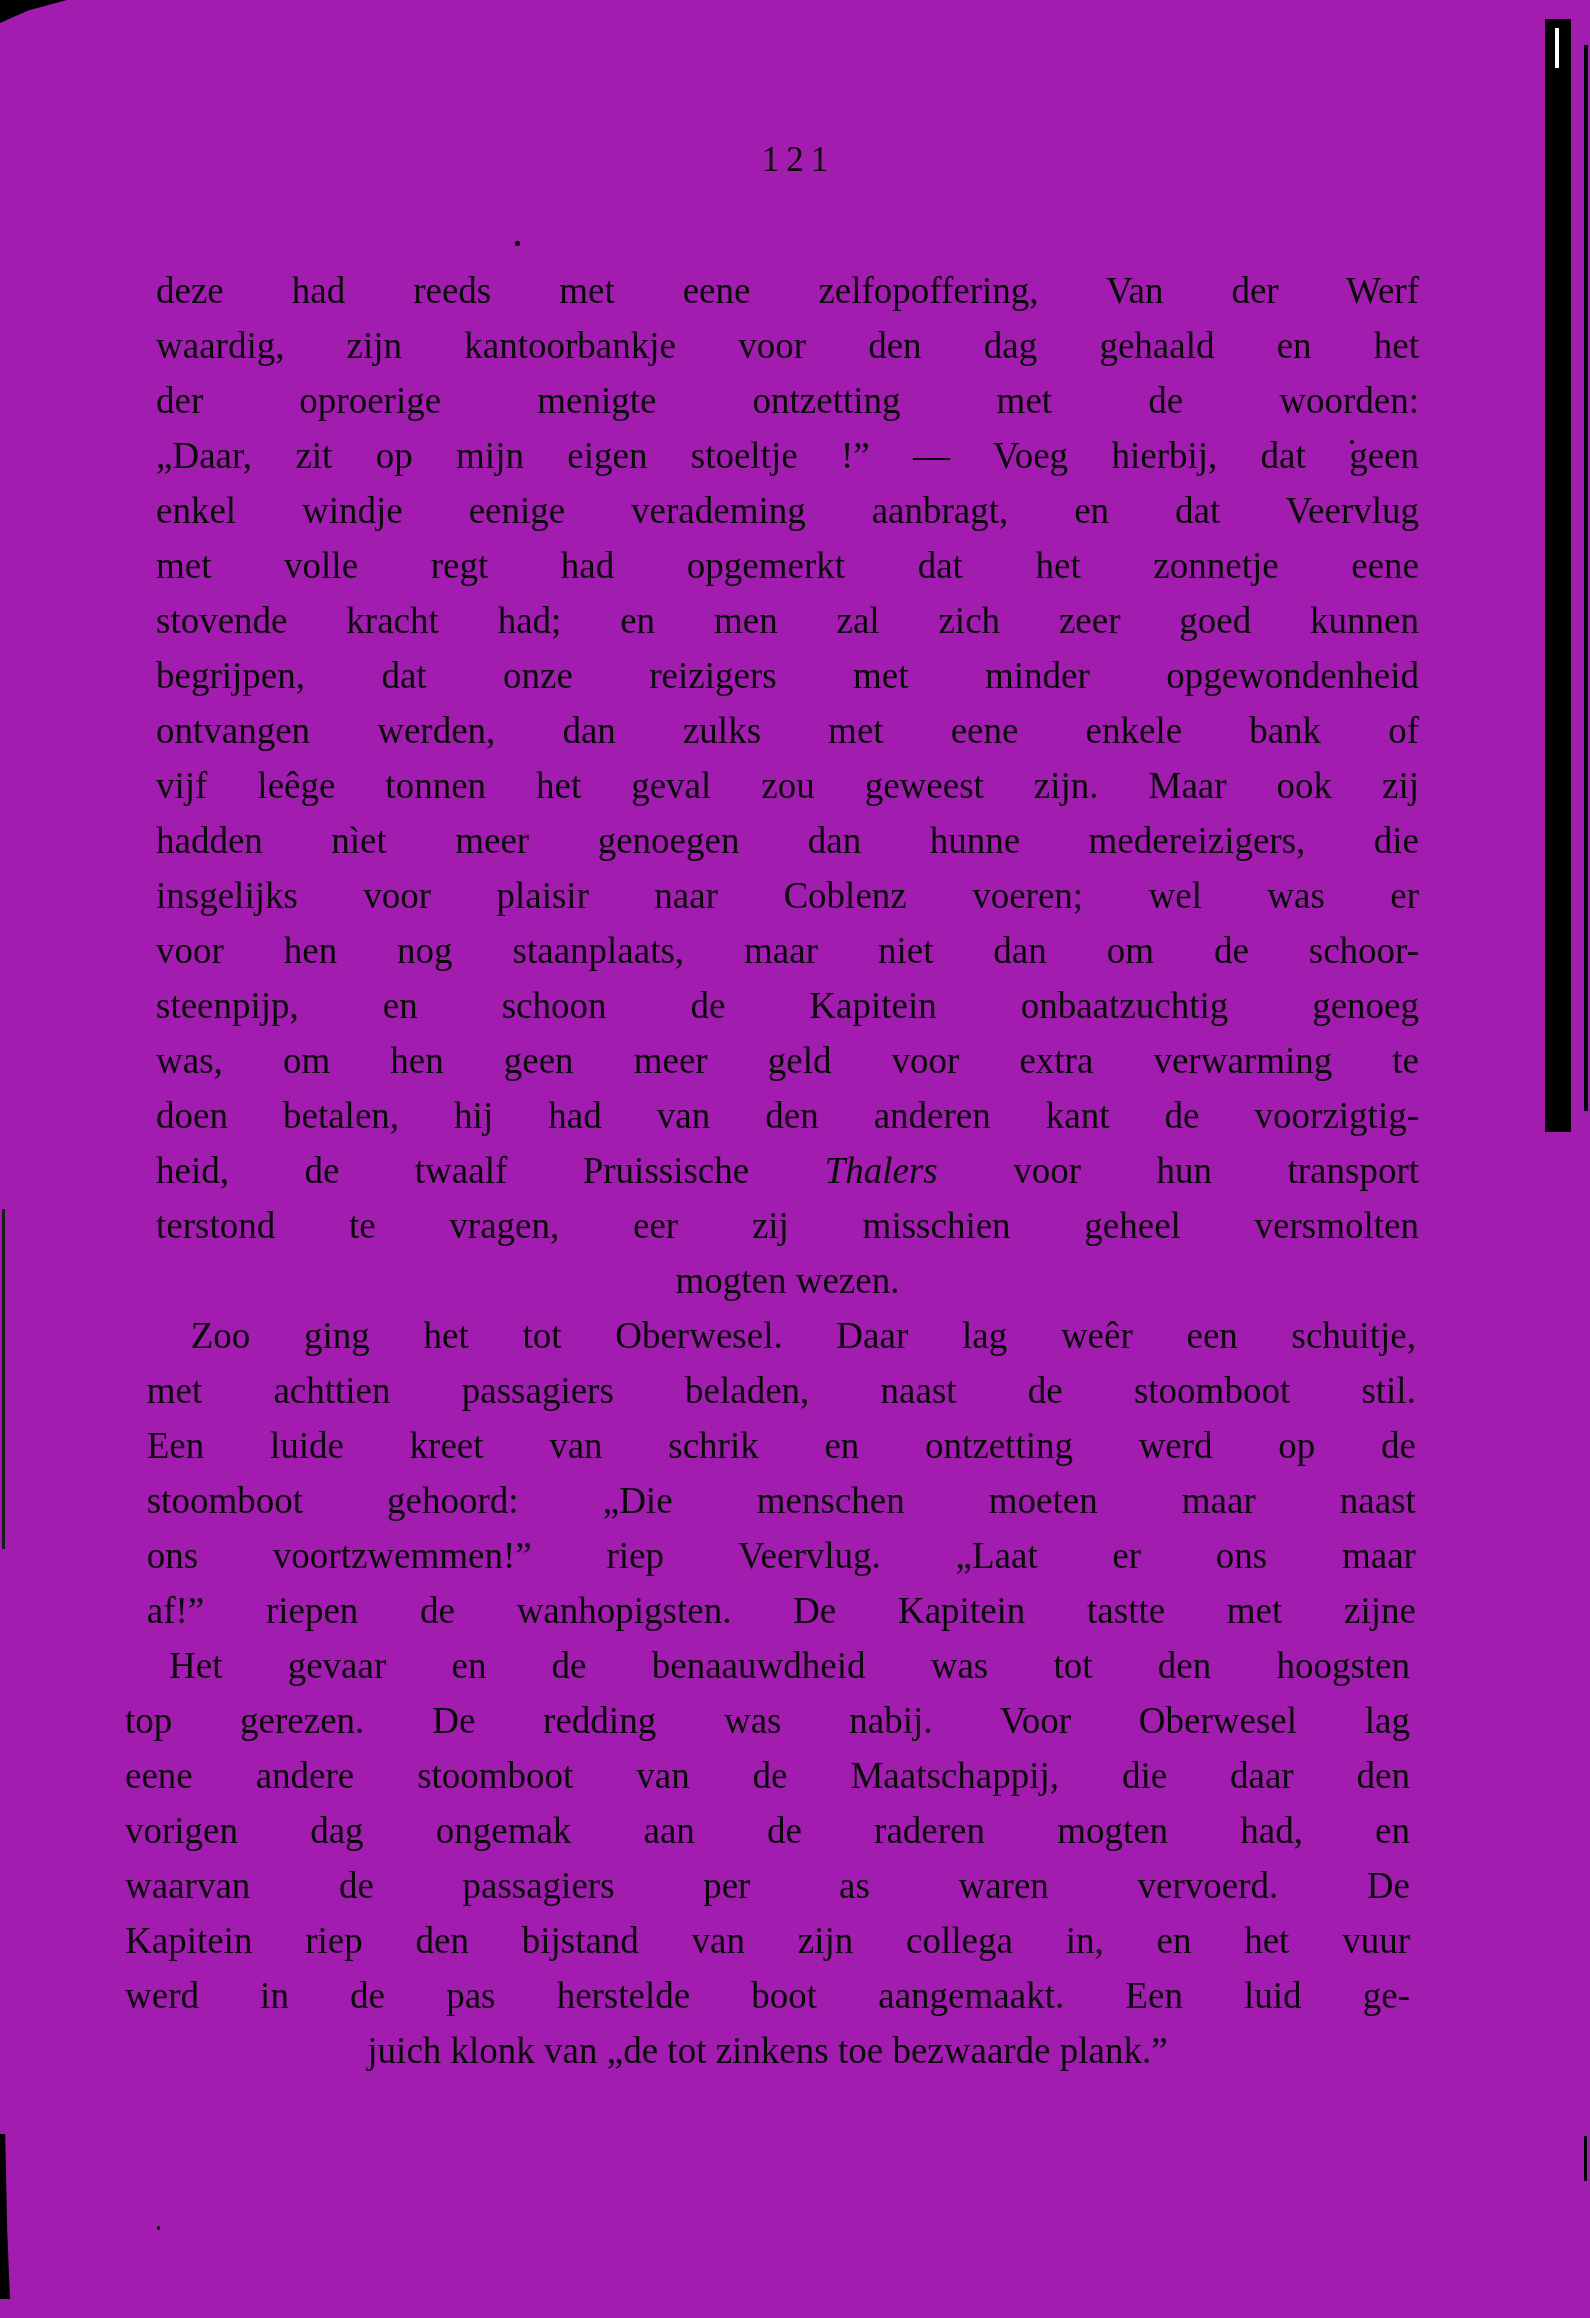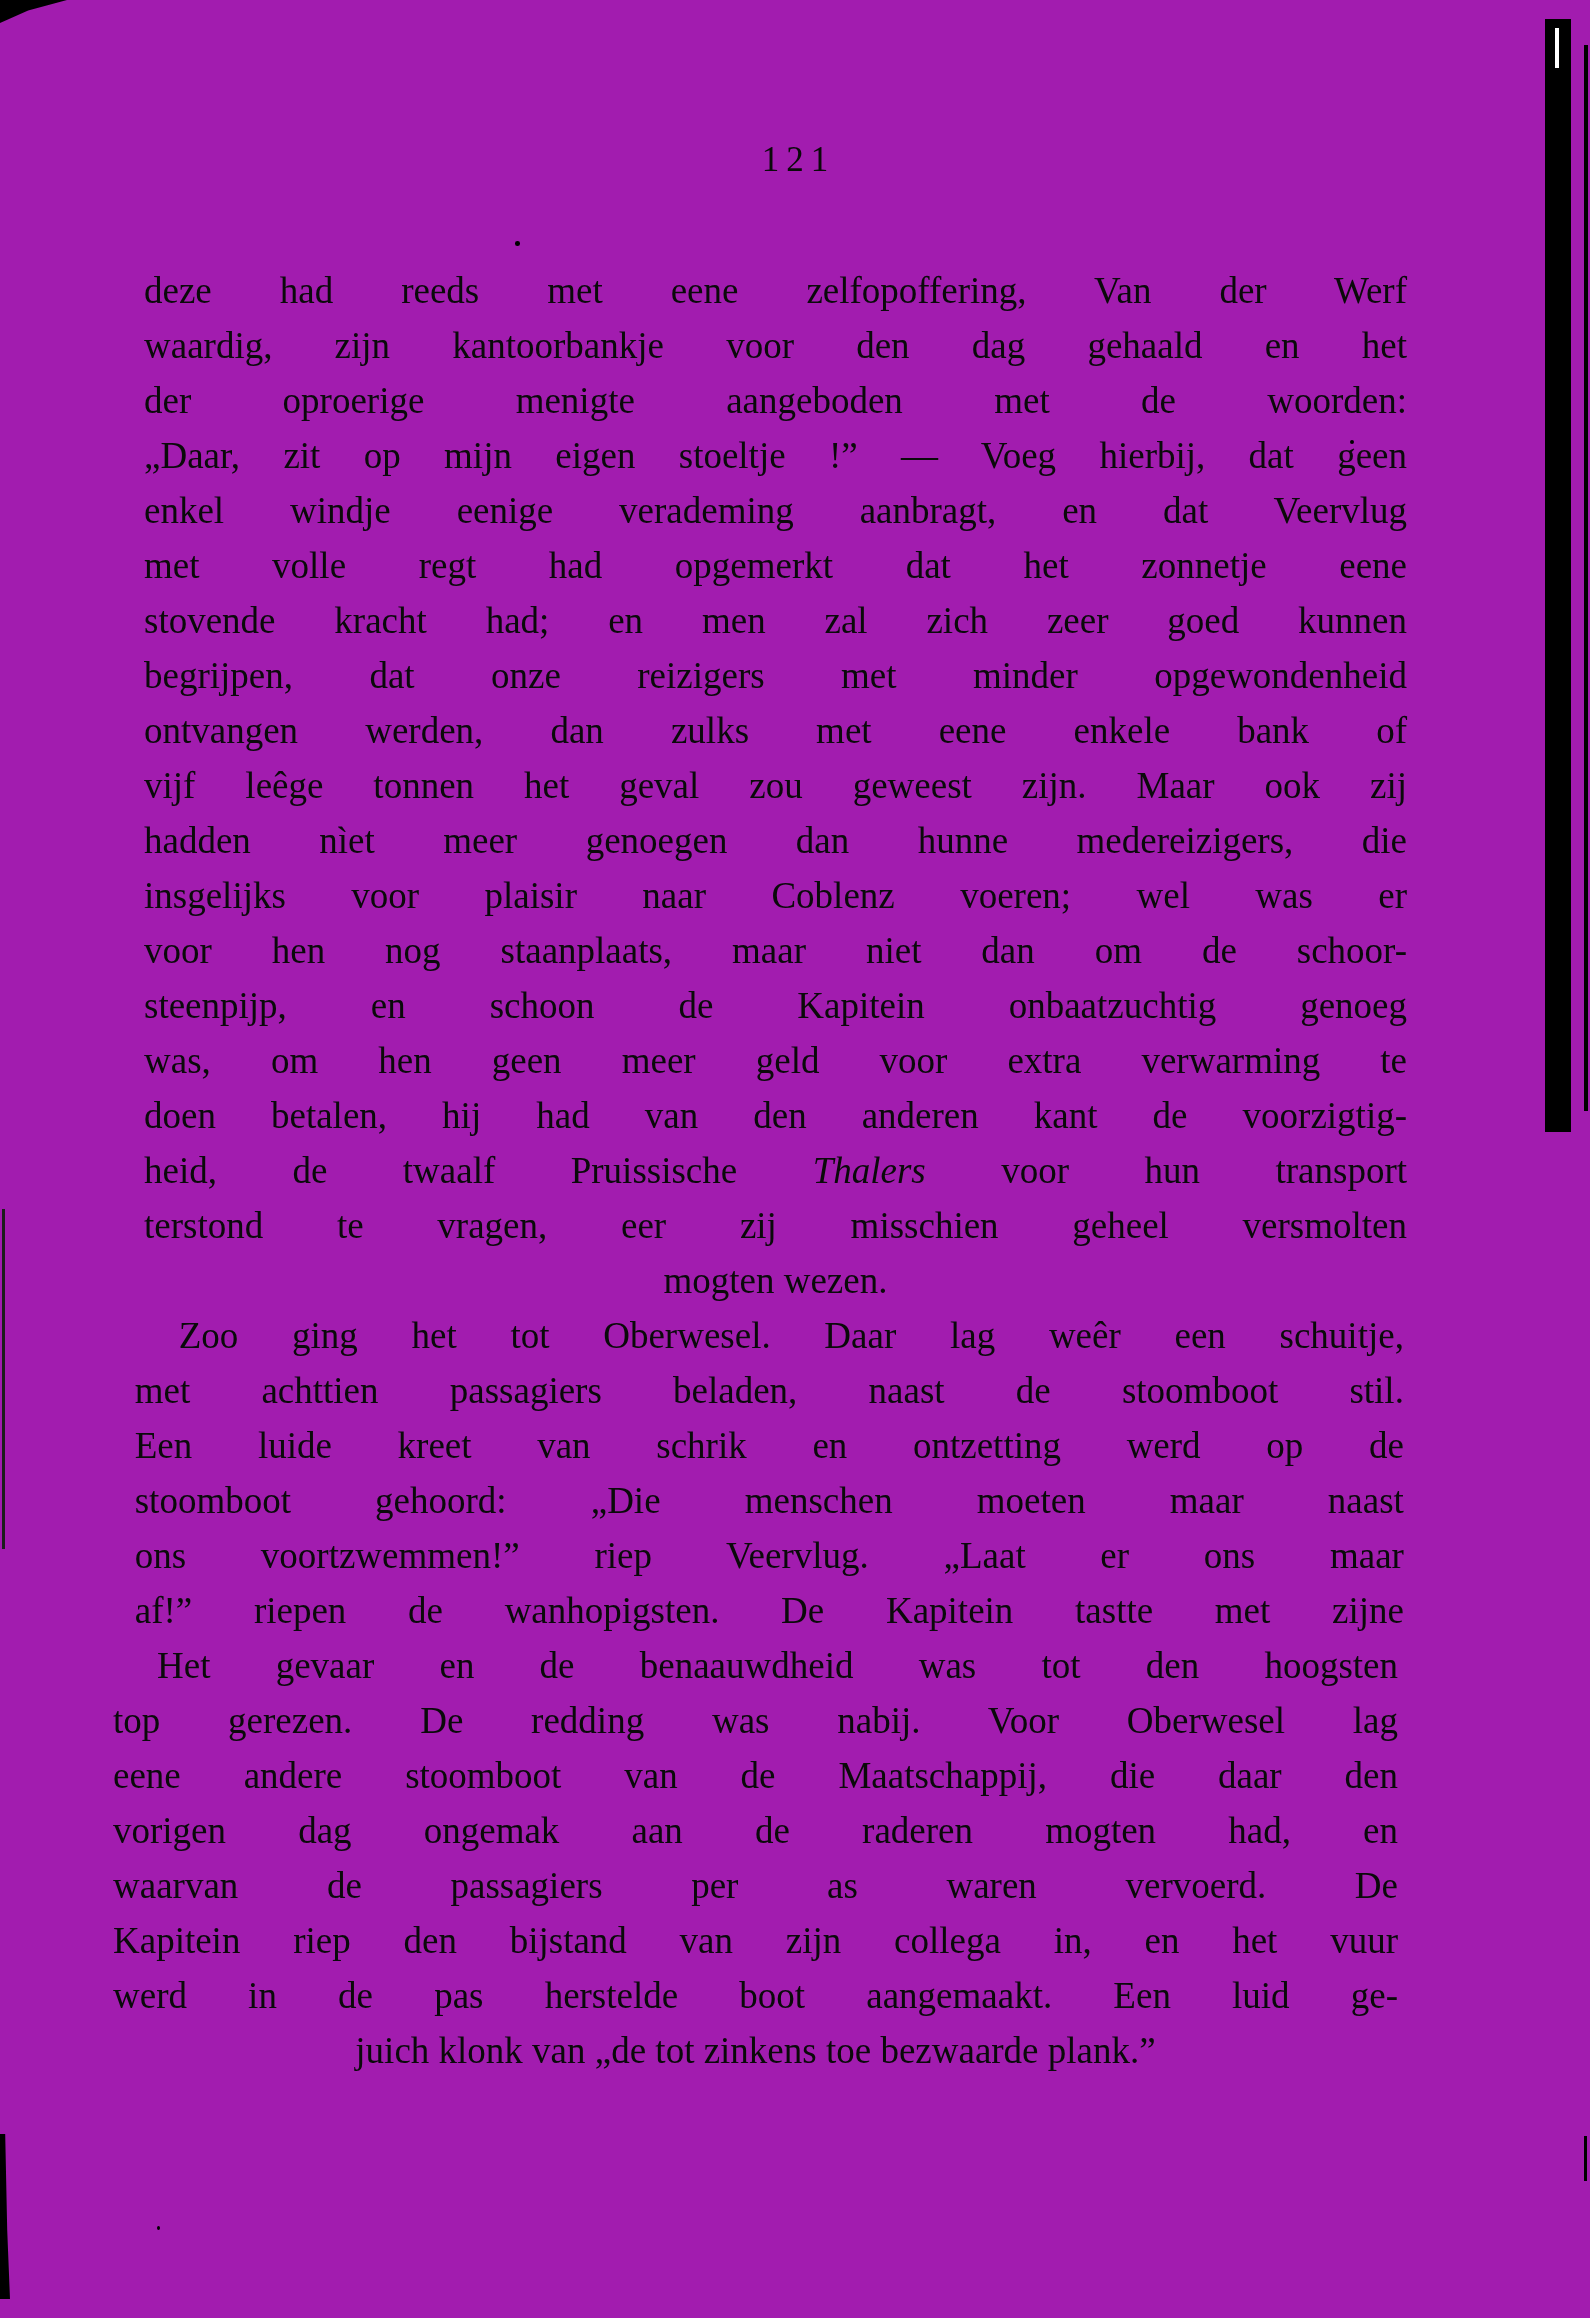--- a/index.html
+++ b/index.html
@@ -21,21 +21,21 @@
     top: 140px;
     left: 0;
     width: 100%;
     text-align: center;
     font-size: 35px;
     letter-spacing: 7px;
     text-indent: 7px; 
   }
   .text-block {
     position: absolute;
-    left: 144px;
+    left: 156px;
     top: 263px;
     width: 1263px;
   }
   .paragraph { margin: 0; }
   
   .paragraph.p2 { margin-left: -9.3px; width: calc(100% + 6.2px); }
   .paragraph.p3 { margin-left: -31px; width: calc(100% + 22px); }
   .line {
     font-size: 37px;
     line-height: 55px;
@@ -77,21 +77,21 @@
 <body>
 
 <div class="page">
 
   <div class="page-number">121</div>
 
   <div class="text-block">
       <div class="paragraph p1">
         <div class="line justify"><span>deze had reeds met eene zelfopoffering, Van der Werf</span></div>
         <div class="line justify"><span>waardig, zijn kantoorbankje voor den dag gehaald en het</span></div>
-        <div class="line justify"><span>der oproerige menigte aangeboden met de woorden:</span></div>
+        <div class="line justify"><span>der oproerige menigte ontzetting met de woorden:</span></div>
         <div class="line justify"><span>„Daar, zit op mijn eigen stoeltje !” — Voeg hierbij, dat geen</span></div>
         <div class="line justify"><span>enkel windje eenige verademing aanbragt, en dat Veervlug</span></div>
         <div class="line justify"><span>met volle regt had opgemerkt dat het zonnetje eene</span></div>
         <div class="line justify"><span>stovende kracht had; en men zal zich zeer goed kunnen</span></div>
         <div class="line justify"><span>begrijpen, dat onze reizigers met minder opgewondenheid</span></div>
         <div class="line justify"><span>ontvangen werden, dan zulks met eene enkele bank of</span></div>
         <div class="line justify"><span>vijf leêge tonnen het geval zou geweest zijn. Maar ook zij</span></div>
         <div class="line justify"><span>hadden nìet meer genoegen dan hunne medereizigers, die</span></div>
         <div class="line justify"><span>insgelijks voor plaisir naar Coblenz voeren; wel was er</span></div>
         <div class="line justify"><span>voor hen nog staanplaats, maar niet dan om de schoor-</span></div>

